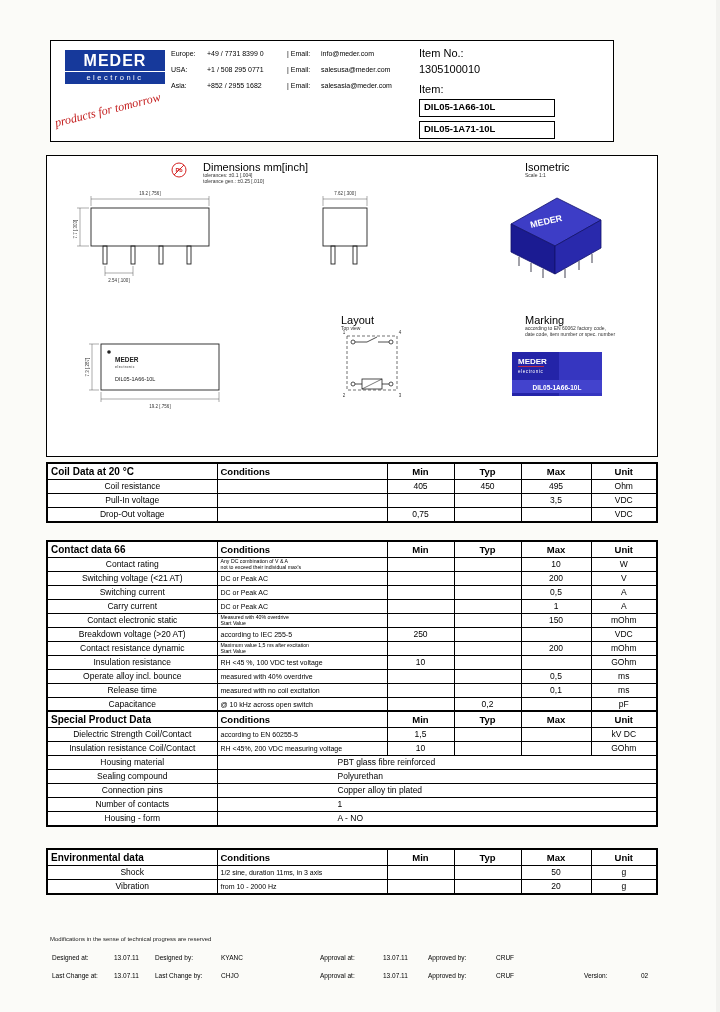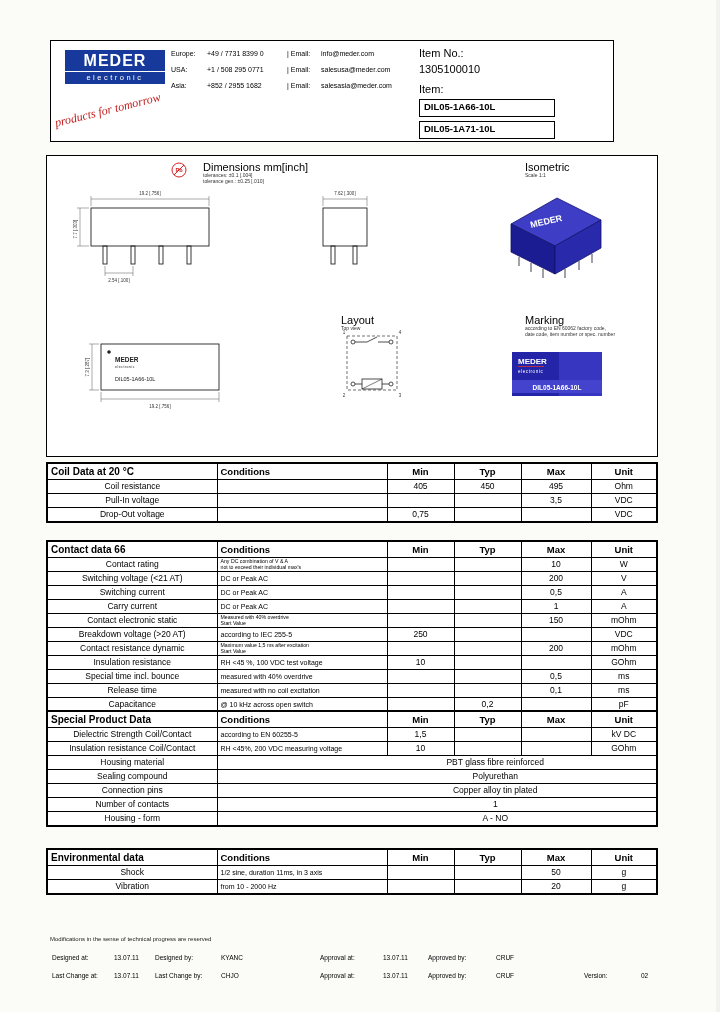--- a/index.html
+++ b/index.html
@@ -45,21 +45,21 @@
   .tbl th,.tbl td{border:1px solid #000;padding:0 3px;overflow:hidden;white-space:nowrap}
   .tbl th{font-size:9.5px;height:15px;text-align:center;font-weight:bold}
   .tbl th.title{text-align:left;font-size:10px}
   .tbl th.cond-h{text-align:left}
   .tbl td{height:13px;font-size:8.5px;line-height:11px}
   td.lbl{text-align:center}
   td.cond{font-size:7px}
   td.cond.two{line-height:5.2px}
   td.cond.two div{font-size:5.2px;line-height:5.3px}
   td.val{text-align:center}
-  td.spanv{text-align:center;padding-left:120px}
+  td.spanv{padding-left:120px}
   .w170{width:170px}.w67{width:67px}.w70{width:70px}.w66{width:66px}
 
   
   .fnote{position:absolute;left:50px;top:936px;font-size:6px;color:#222}
   .frow{position:absolute;left:0;width:720px;height:10px}
   .fitem{position:absolute;top:0;font-size:6.5px;white-space:nowrap}
 </style>
 </head>
 <body>
 
@@ -354,21 +354,21 @@
         </tr>
         <tr>
           <td class="lbl">Insulation resistance</td>
           <td class="cond">RH &lt;45 %, 100 VDC test voltage</td>
           <td class="val">10</td>
           <td class="val"></td>
           <td class="val"></td>
           <td class="val">GOhm</td>
         </tr>
         <tr>
-          <td class="lbl">Special time incl. bounce</td>
+          <td class="lbl">Operate alloy incl. bounce</td>
           <td class="cond">measured with 40% overdrive</td>
           <td class="val"></td>
           <td class="val"></td>
           <td class="val">0,5</td>
           <td class="val">ms</td>
         </tr>
         <tr>
           <td class="lbl">Release time</td>
           <td class="cond">measured with no coil excitation</td>
           <td class="val"></td>

